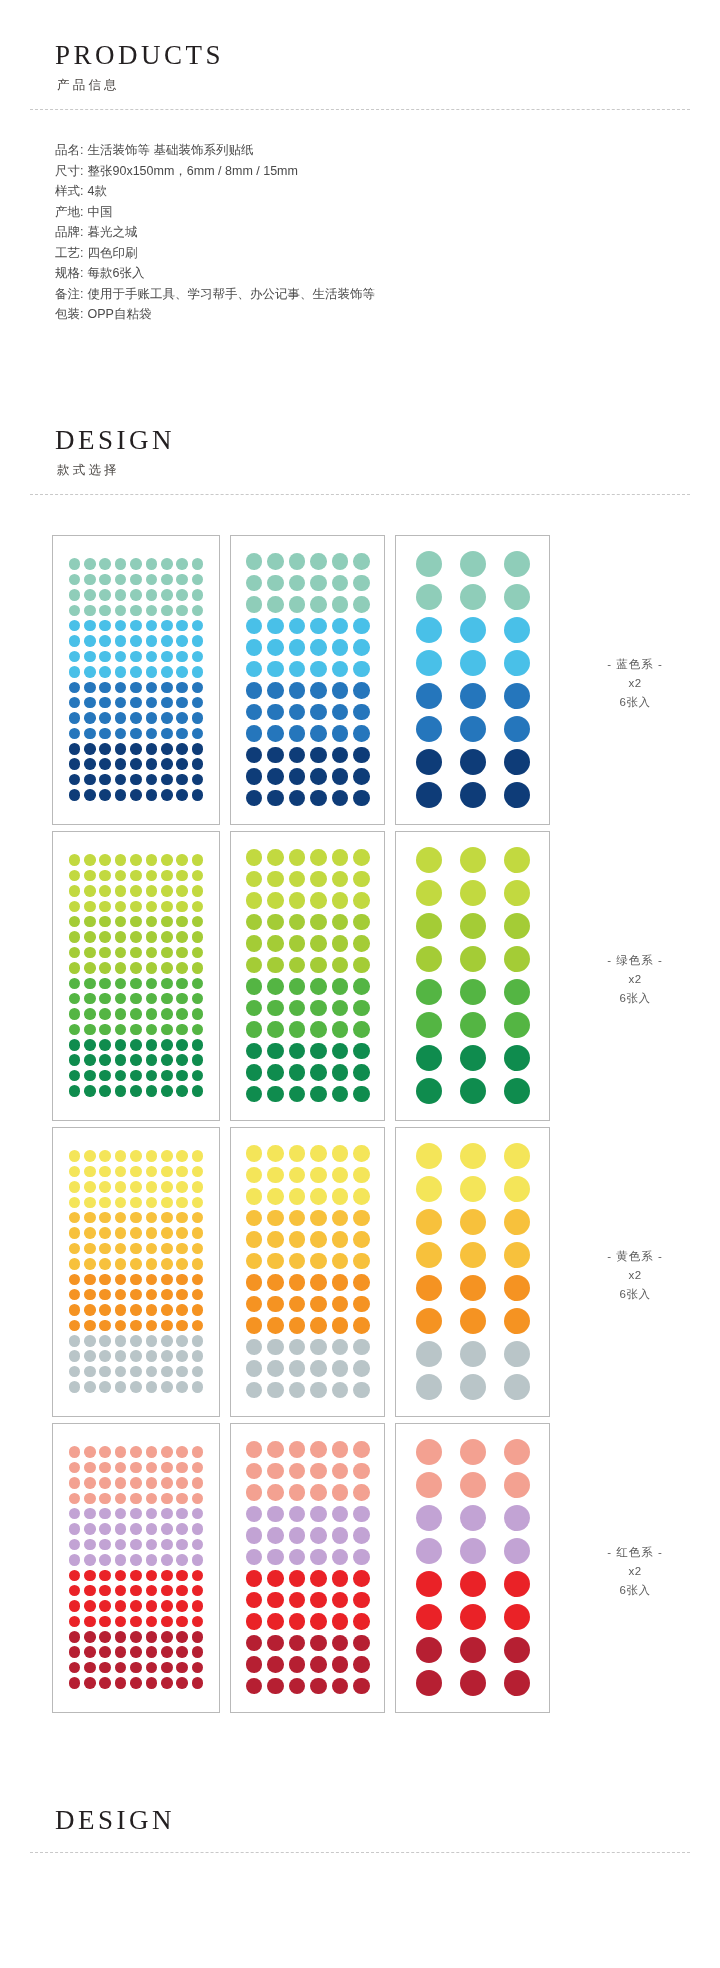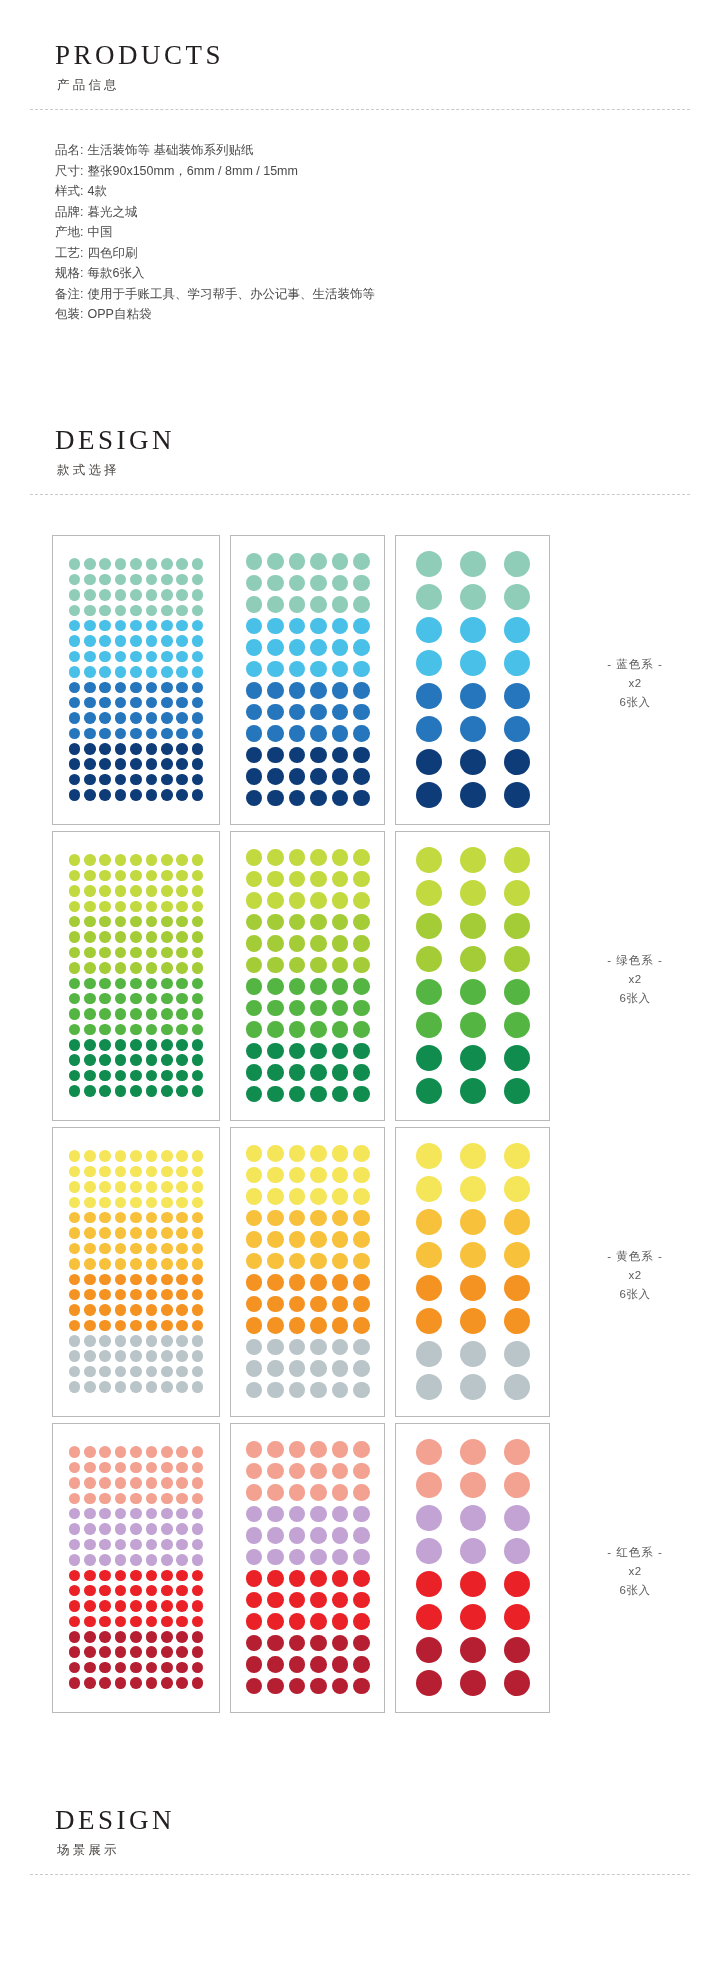--- a/index.html
+++ b/index.html
@@ -173,26 +173,26 @@
       </div>
       <div class="spec-row">
         <span class="spec-label">尺寸:</span>
         <span class="spec-value">整张90x150mm，6mm / 8mm / 15mm</span>
       </div>
       <div class="spec-row">
         <span class="spec-label">样式:</span>
         <span class="spec-value">4款</span>
       </div>
       <div class="spec-row">
+        <span class="spec-label">产地:</span>
+        <span class="spec-value">中国</span>
+      </div>
+      <div class="spec-row">
         <span class="spec-label">品牌:</span>
         <span class="spec-value">暮光之城</span>
-      </div>
-      <div class="spec-row">
-        <span class="spec-label">产地:</span>
-        <span class="spec-value">中国</span>
       </div>
       <div class="spec-row">
         <span class="spec-label">工艺:</span>
         <span class="spec-value">四色印刷</span>
       </div>
       <div class="spec-row">
         <span class="spec-label">规格:</span>
         <span class="spec-value">每款6张入</span>
       </div>
       <div class="spec-row">
@@ -1255,18 +1255,17 @@
           <div class="cqty">x2</div>
           <div class="csheets">6张入</div>
         </div>
       </div>
     </div>
 
   <div class="spacer-bottom"></div>
 
   <div class="section-head details-block">
     <div class="en">DESIGN</div>
-    <div class="cn">场景展示</div>
   </div>
   <hr class="rule">
   <div class="tail"></div>
 
 </div>
 
 </body></html>

